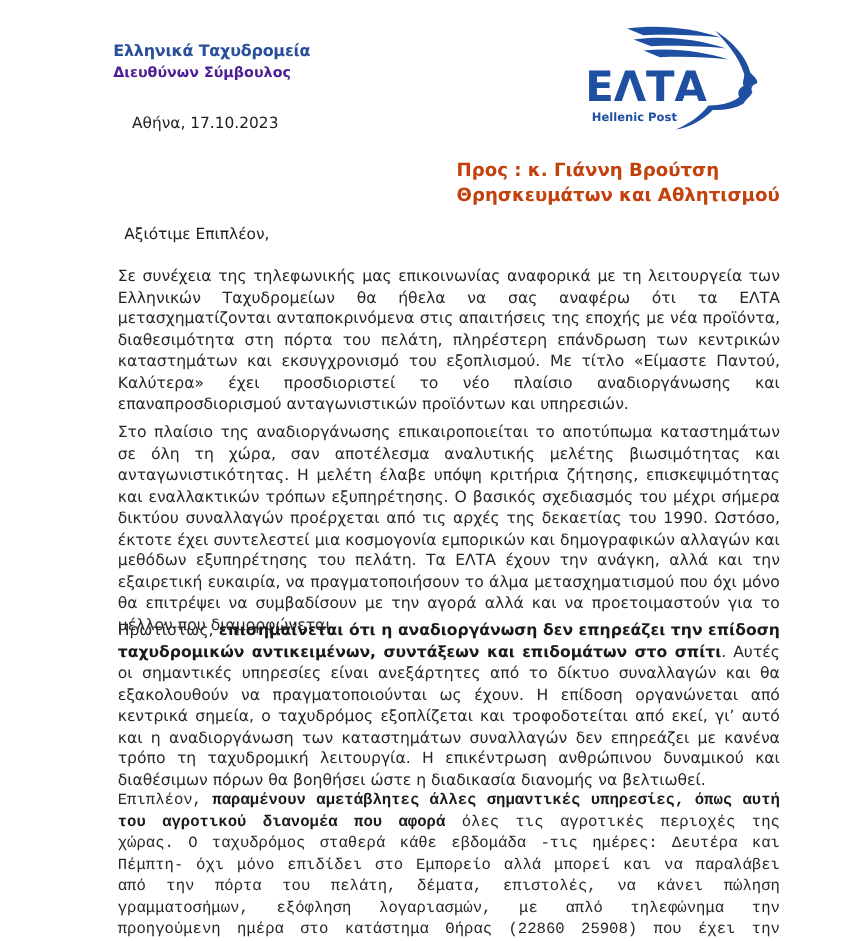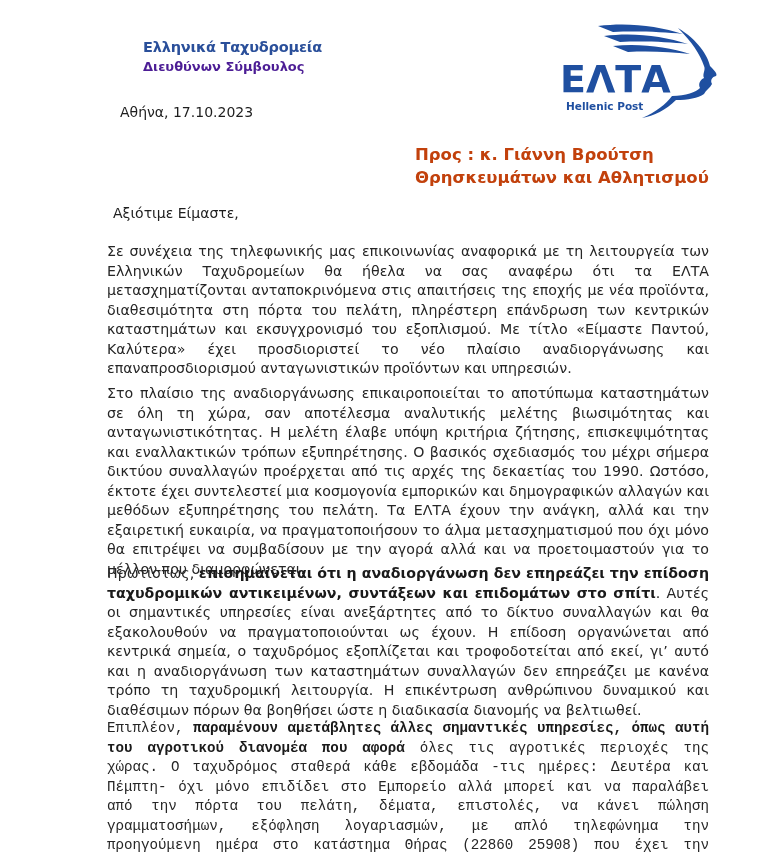--- a/index.html
+++ b/index.html
@@ -1,21 +1,21 @@
 <!DOCTYPE html>
 <html><head>
   <meta charset="utf-8">
   <style>
     html, body { margin: 0; padding: 0; background: #ffffff; }
     body { width: 776px; height: 855px; position: relative; overflow: hidden;
            font-family: "DejaVu Sans", sans-serif; color: #1e1e1e; }
-    .org { position: absolute; left: 103px; top: 38px; margin-left: 40px; }
+    .org { position: absolute; left: 103px; top: 38px; }
     .org-name { font-size: 14.5px; font-weight: bold; color: #2a4f9a; letter-spacing: -0.2px; line-height: 19px; }
     .org-role { font-size: 13px; font-weight: bold; color: #4c1d95; line-height: 19px; }
-    .logo { position: absolute; left: 530px; top: 18px; width: 180px; height: 100px; margin-left: 28px; }
+    .logo { position: absolute; left: 530px; top: 18px; width: 180px; height: 100px; }
     .date { position: absolute; left: 120px; top: 104px; font-size: 14px; }
     .recipient { position: absolute; left: 415px; top: 143px; font-size: 16.5px; font-weight: bold; line-height: 23px; color: #c2410c; }
     .greeting { position: absolute; left: 113px; top: 205px; font-size: 14px; }
     .para { position: absolute; left: 107px; width: 602px; font-size: 14.2px; line-height: 19.5px;
             text-align: justify; color: #262626; }
     .p1 { top: 242px; }
     .p2 { top: 384px; }
     .p3 { top: 564px; }
     .p4 { top: 719px; font-family: Liberation Mono, monospace; }
     b { font-weight: bold; color: #1a1a1a; }
@@ -41,21 +41,21 @@
   </svg>
 </div>
 
 <div class="date">Αθήνα, 17.10.2023</div>
 
 <div class="recipient">
   <div>Προς : κ. Γιάννη Βρούτση</div>
   <div>Θρησκευμάτων και Αθλητισμού</div>
 </div>
 
-<div class="greeting">Αξιότιμε Είμαστε,</div>
+<div class="greeting">Αξιότιμε Επιπλέον,</div>
 
 <div class="para p1">Σε συνέχεια της τηλεφωνικής μας επικοινωνίας αναφορικά με τη λειτουργεία των Ελληνικών Ταχυδρομείων θα ήθελα να σας αναφέρω ότι τα ΕΛΤΑ μετασχηματίζονται ανταποκρινόμενα στις απαιτήσεις της εποχής με νέα προϊόντα, διαθεσιμότητα στη πόρτα του πελάτη, πληρέστερη επάνδρωση των κεντρικών καταστημάτων και εκσυγχρονισμό του εξοπλισμού. Με τίτλο «Είμαστε Παντού, Καλύτερα» έχει προσδιοριστεί το νέο πλαίσιο αναδιοργάνωσης και επαναπροσδιορισμού ανταγωνιστικών προϊόντων και υπηρεσιών.</div>
 
 <div class="para p2">Στο πλαίσιο της αναδιοργάνωσης επικαιροποιείται το αποτύπωμα καταστημάτων σε όλη τη χώρα, σαν αποτέλεσμα αναλυτικής μελέτης βιωσιμότητας και ανταγωνιστικότητας. Η μελέτη έλαβε υπόψη κριτήρια ζήτησης, επισκεψιμότητας και εναλλακτικών τρόπων εξυπηρέτησης. Ο βασικός σχεδιασμός του μέχρι σήμερα δικτύου συναλλαγών προέρχεται από τις αρχές της δεκαετίας του 1990. Ωστόσο, έκτοτε έχει συντελεστεί μια κοσμογονία εμπορικών και δημογραφικών αλλαγών και μεθόδων εξυπηρέτησης του πελάτη. Τα ΕΛΤΑ έχουν την ανάγκη, αλλά και την εξαιρετική ευκαιρία, να πραγματοποιήσουν το άλμα μετασχηματισμού που όχι μόνο θα επιτρέψει να συμβαδίσουν με την αγορά αλλά και να προετοιμαστούν για το μέλλον που διαμορφώνεται.</div>
 
 <div class="para p3"><span>Πρωτίστως, </span><b>επισημαίνεται ότι η αναδιοργάνωση δεν επηρεάζει την επίδοση ταχυδρομικών αντικειμένων, συντάξεων και επιδομάτων στο σπίτι</b><span>. Αυτές οι σημαντικές υπηρεσίες είναι ανεξάρτητες από το δίκτυο συναλλαγών και θα εξακολουθούν να πραγματοποιούνται ως έχουν. Η επίδοση οργανώνεται από κεντρικά σημεία, ο ταχυδρόμος εξοπλίζεται και τροφοδοτείται από εκεί, γι’ αυτό και η αναδιοργάνωση των καταστημάτων συναλλαγών δεν επηρεάζει με κανένα τρόπο τη ταχυδρομική λειτουργία. Η επικέντρωση ανθρώπινου δυναμικού και διαθέσιμων πόρων θα βοηθήσει ώστε η διαδικασία διανομής να βελτιωθεί.</span></div>
 
 <div class="para p4"><span>Επιπλέον, </span><b>παραμένουν αμετάβλητες άλλες σημαντικές υπηρεσίες, όπως αυτή του αγροτικού διανομέα που αφορά</b><span> όλες τις αγροτικές περιοχές της χώρας.  Ο ταχυδρόμος σταθερά κάθε εβδομάδα -τις ημέρες: Δευτέρα και Πέμπτη- όχι μόνο επιδίδει στο Εμπορείο αλλά μπορεί και να παραλάβει από την πόρτα του πελάτη, δέματα, επιστολές, να κάνει πώληση γραμματοσήμων, εξόφληση λογαριασμών, με απλό τηλεφώνημα την προηγούμενη ημέρα στο κατάστημα Θήρας  (22860 25908) που έχει την ευθύνη της περιοχής.</span></div>
 
 </body></html>

